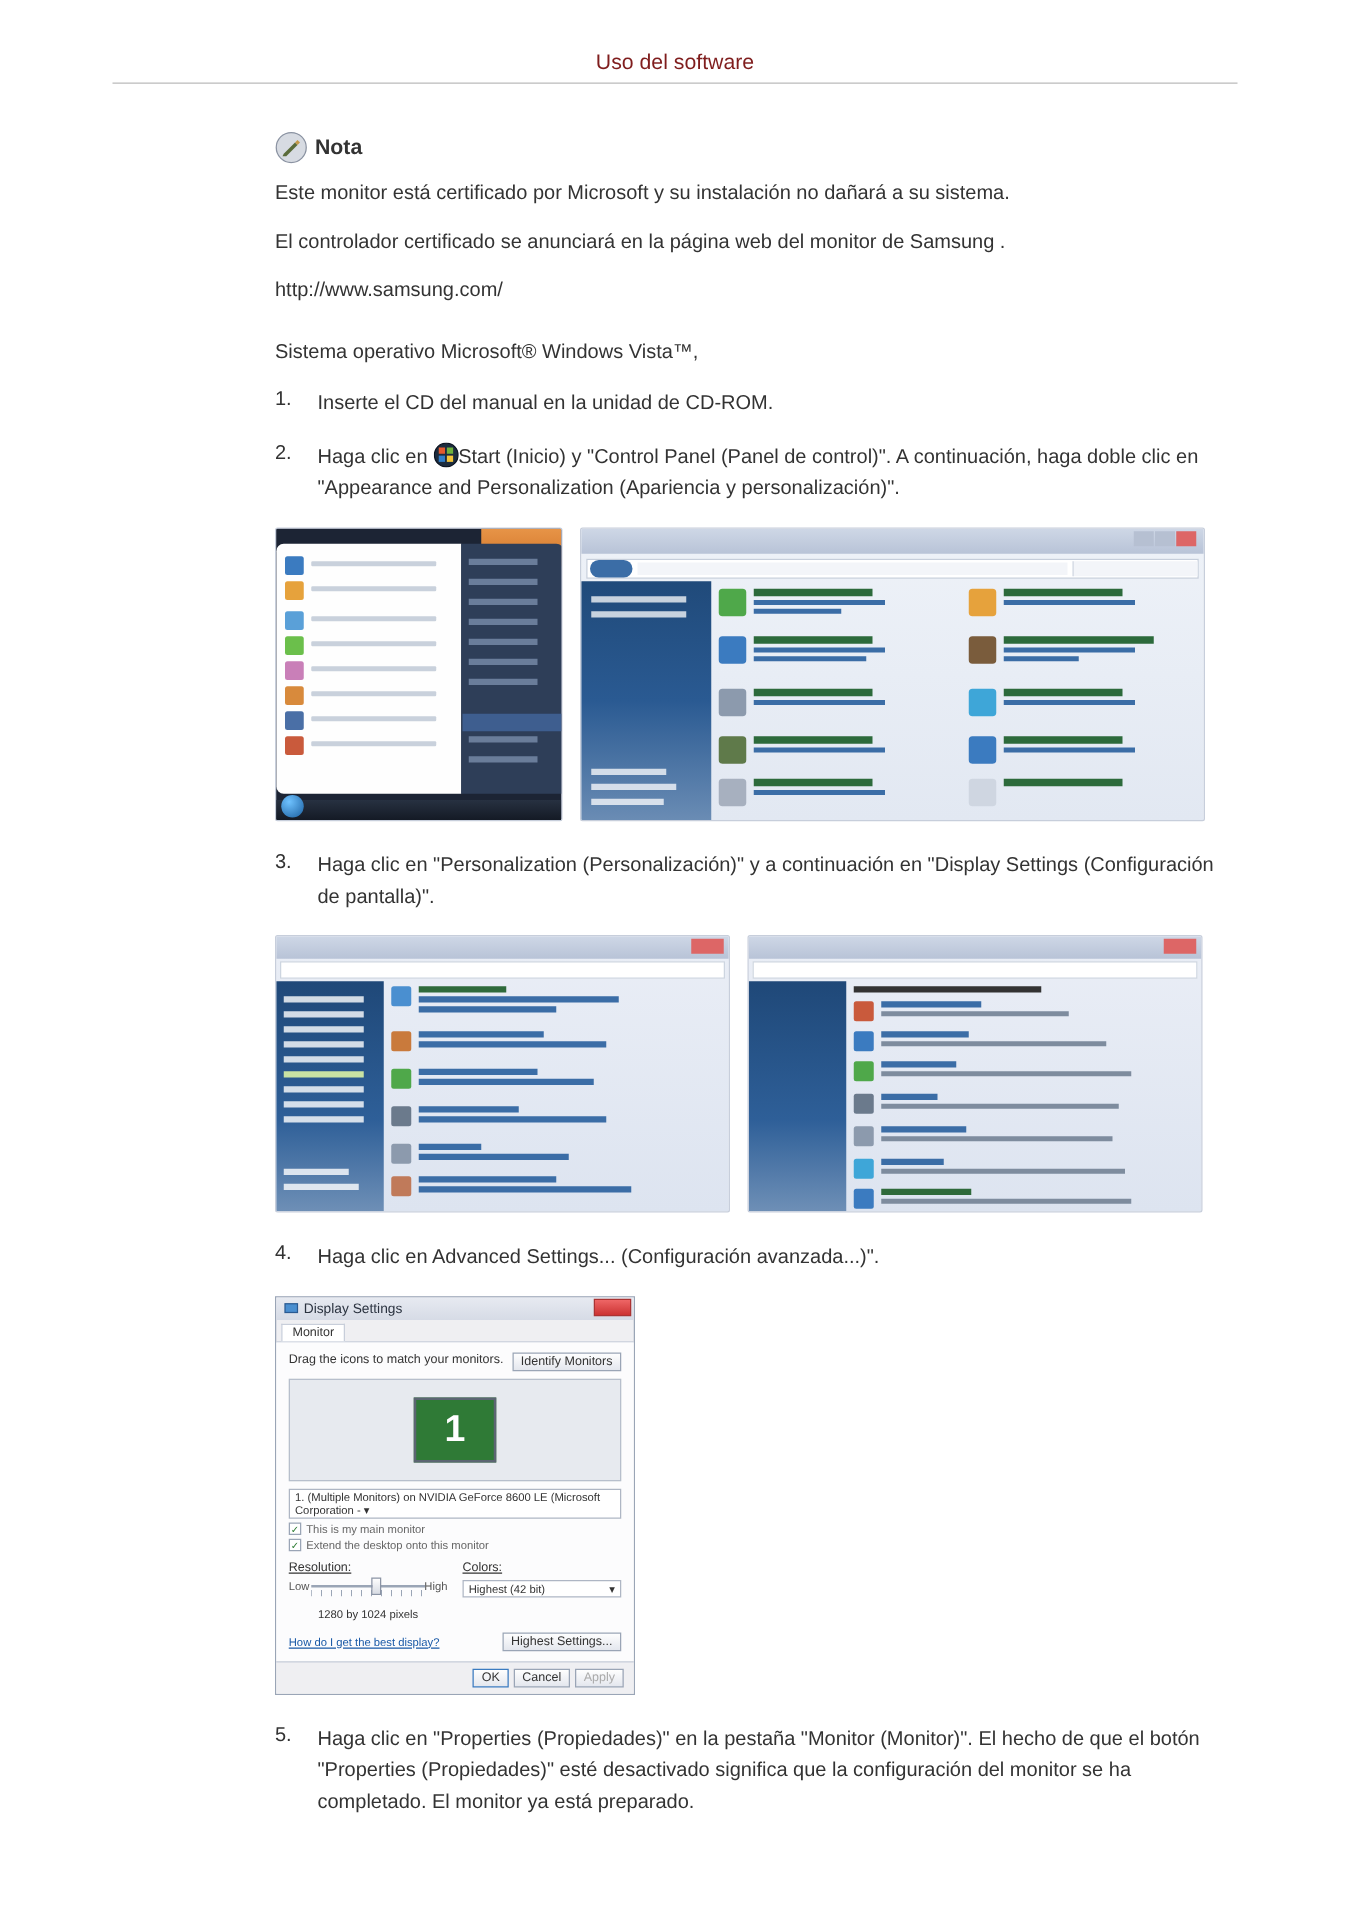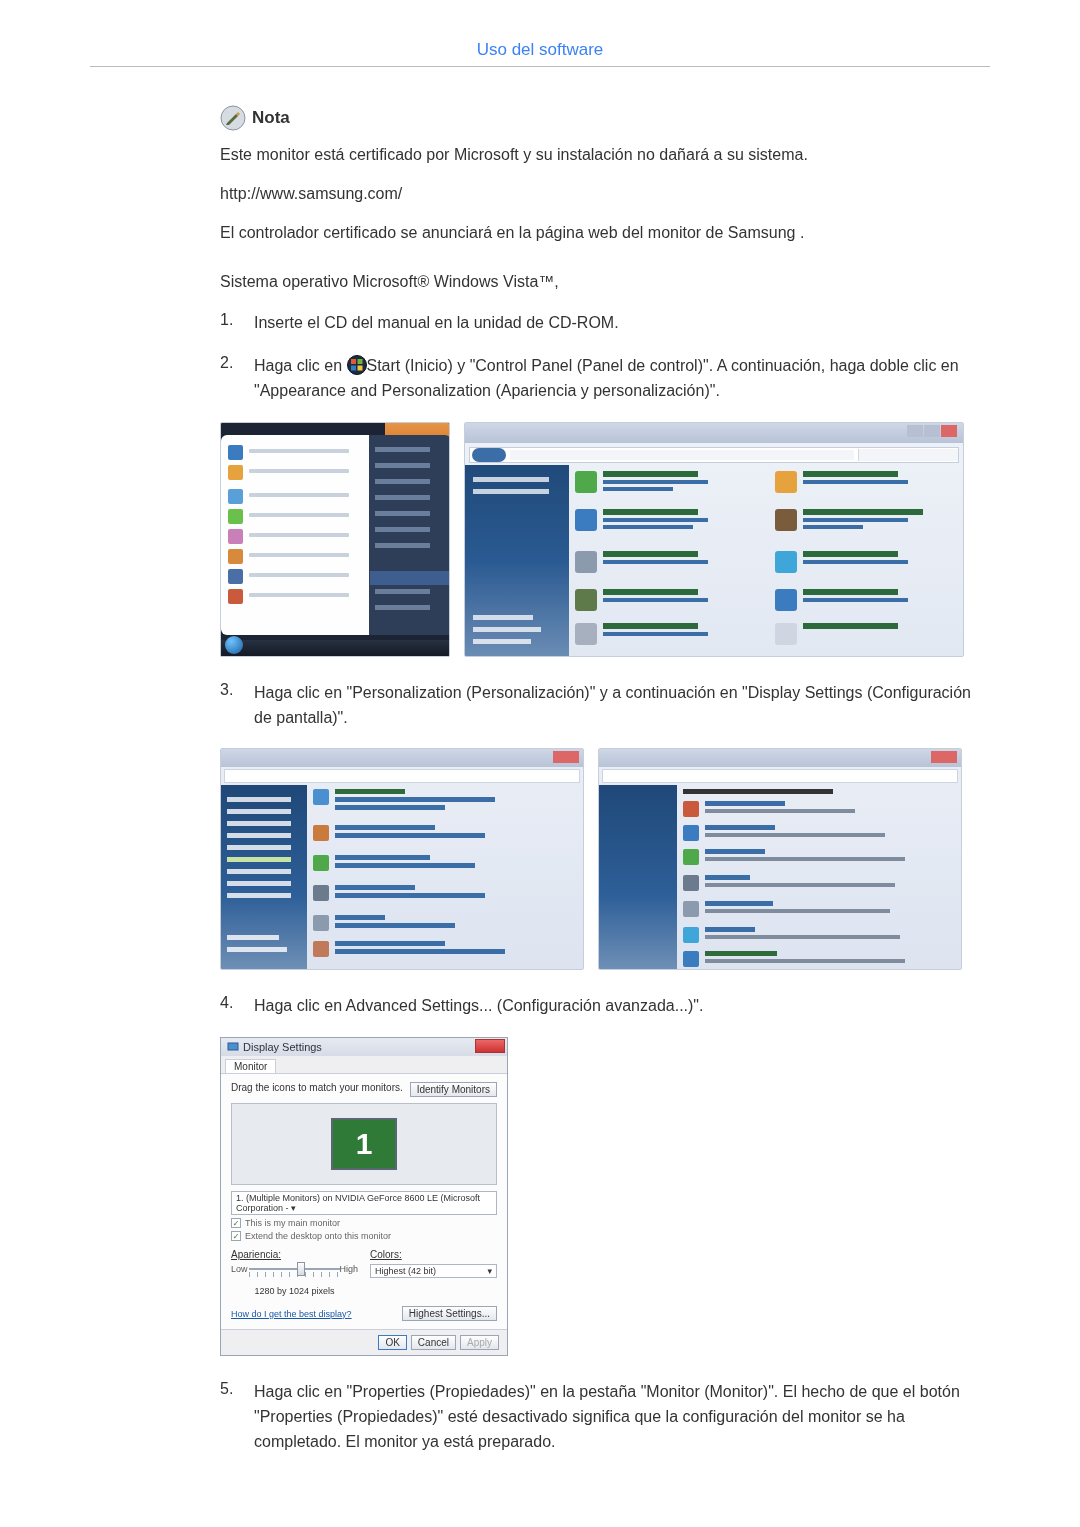--- a/index.html
+++ b/index.html
@@ -16,21 +16,21 @@
     .page {
       background: #ffffff;
       width: 1080px;
       min-height: 1527px;
       padding: 40px 90px 60px 90px;
       position: relative;
     }
     .header-title {
       text-align: center;
       font-size: 17px;
-      color: #3b82f6;
+      color: #7f1d1d;
       margin-bottom: 6px;
     }
     .header-rule {
       border: none;
       border-top: 1px solid #bbb;
       margin-bottom: 38px;
     }
     .note-block {
       margin-left: 130px;
       margin-bottom: 28px;
@@ -564,22 +564,22 @@
       <span class="note-icon">
         <svg viewBox="0 0 26 26">
           <circle cx="13" cy="13" r="12" fill="#d7dbe2" stroke="#8b93a2" stroke-width="1"></circle>
           <path d="M7 18 L16 9 L18 11 L9 20 L6 20 Z" fill="#5a6b3a"></path>
           <path d="M16 9 L18 7 L20 9 L18 11 Z" fill="#c59a4a"></path>
         </svg>
       </span>
       <span class="note-label">Nota</span>
     </div>
     <p class="note-text">Este monitor está certificado por Microsoft y su instalación no dañará a su sistema.</p>
+    <p class="note-text">El controlador certificado se anunciará en la página web del monitor de Samsung .</p>
     <p class="note-text">http://www.samsung.com/</p>
-    <p class="note-text">El controlador certificado se anunciará en la página web del monitor de Samsung .</p>
   </div>
 
   <p class="intro-text">Sistema operativo Microsoft® Windows Vista™,</p>
 
   <div class="steps">
 
     <div class="step">
       <div class="step-num">1.</div>
       <div class="step-body">Inserte el CD del manual en la unidad de CD-ROM.</div>
     </div>
@@ -900,21 +900,21 @@
         <div class="chk">
           <span class="chkbox">✓</span>
           <span>This is my main monitor</span>
         </div>
         <div class="chk">
           <span class="chkbox">✓</span>
           <span>Extend the desktop onto this monitor</span>
         </div>
         <div class="grid2">
           <div class="col">
-            <div class="lblu">Apariencia:</div>
+            <div class="lblu">Resolution:</div>
             <div class="slider">
               <span class="low">Low</span>
               <div class="track"></div>
               <div class="ticks"></div>
               <div class="thumb"></div>
               <span class="high">High</span>
             </div>
             <div class="rescur">1280 by 1024 pixels</div>
           </div>
           <div class="col">

